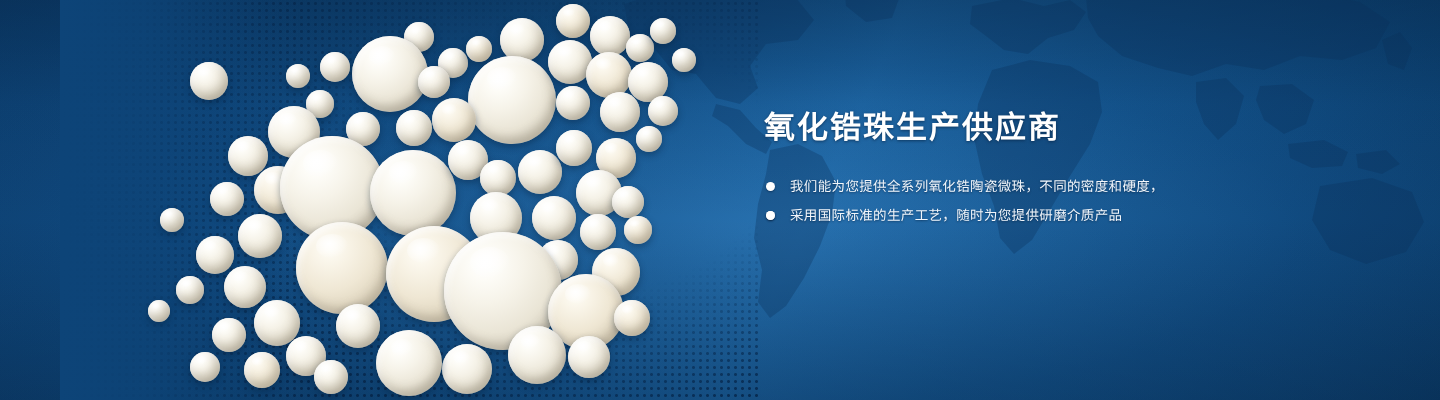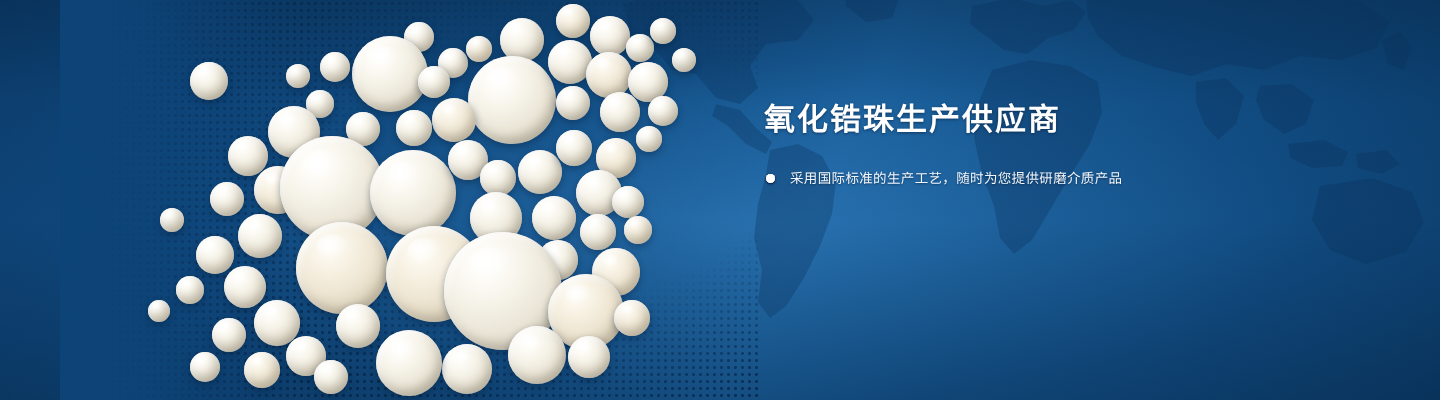--- a/index.html
+++ b/index.html
@@ -109,21 +109,21 @@
         #fffdf6 0%,
         #f8f3e6 22%,
         #efe7d4 48%,
         #ded4bd 74%,
         #c3b9a2 100%);
   }
 
   
   .copy{
     position:absolute;
-    left:764px; top:100px;
+    left:764px; top:108px;
     width:470px;
   }
   .headline{
     margin:0;
     font-size:31px;
     font-weight:700;
     letter-spacing:2px;
     line-height:1.25;
     color:#ffffff;
     text-shadow:0 1px 3px rgba(2,22,48,.55);
@@ -278,20 +278,21 @@
   </div>
 
   <div class="copy">
 
     <h1 class="headline">氧化锆珠生产供应商</h1>
 
     <ul class="bullets">
 
       <li class="bullet">
         <span class="dot"></span>
+        <span>我们能为您提供全系列氧化锆陶瓷微珠，不同的密度和硬度，</span>
       </li>
 
       <li class="bullet">
         <span class="dot"></span>
       </li>
 
       <li class="bullet">
         <span class="dot"></span>
         <span>采用国际标准的生产工艺，随时为您提供研磨介质产品</span>
       </li>

